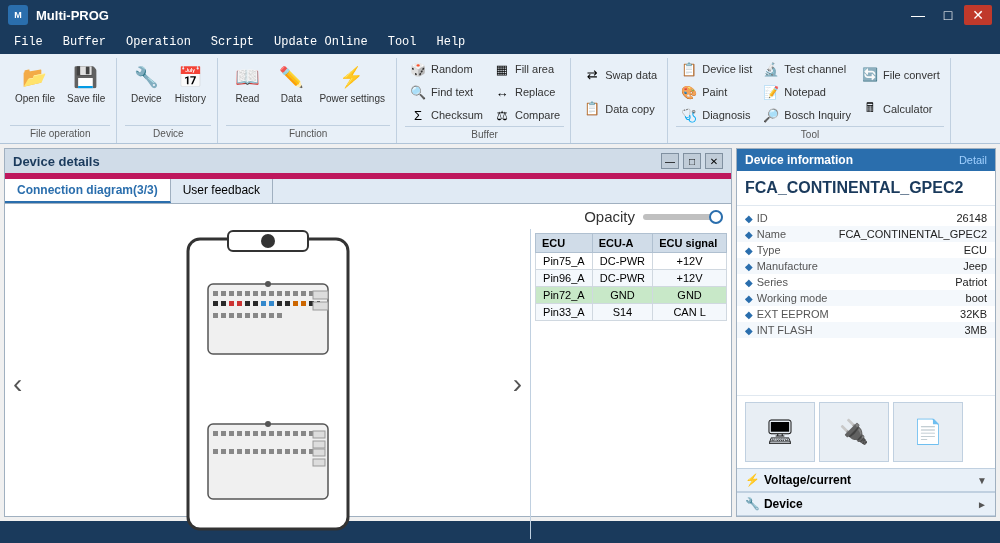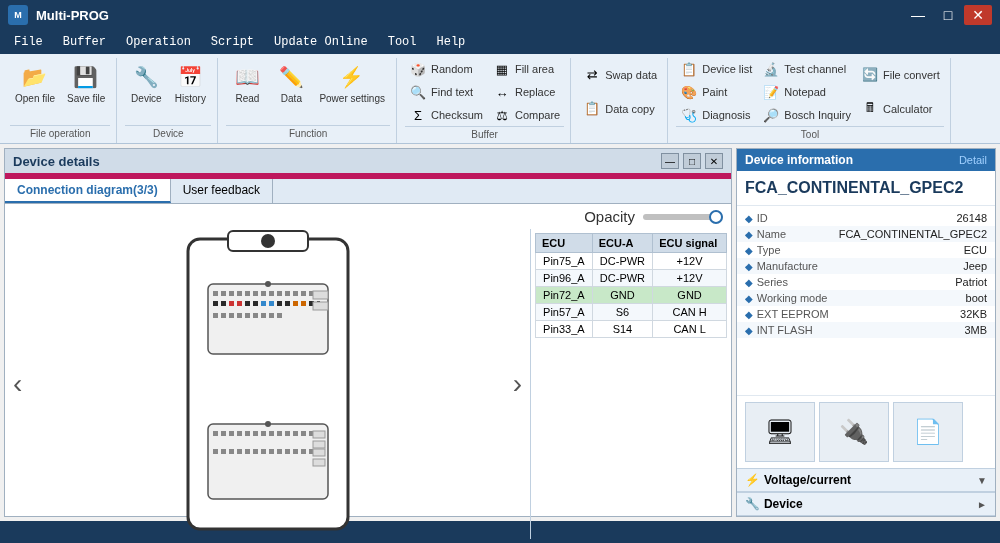--- a/index.html
+++ b/index.html
@@ -421,25 +421,20 @@
                   <td>Pin96_A</td>
                   <td>DC-PWR</td>
                   <td>+12V</td>
                 </tr>
                 <tr class="highlight-green">
                   <td>Pin72_A</td>
                   <td>GND</td>
                   <td>GND</td>
                 </tr>
                 <tr>
-                  <td>Pin57_A</td>
-                  <td>S6</td>
-                  <td>CAN H</td>
-                </tr>
-                <tr>
                   <td>Pin33_A</td>
                   <td>S14</td>
                   <td>CAN L</td>
                 </tr>
               </tbody>
           </table>
         </div>
       </div>
     </div>
   </div>

